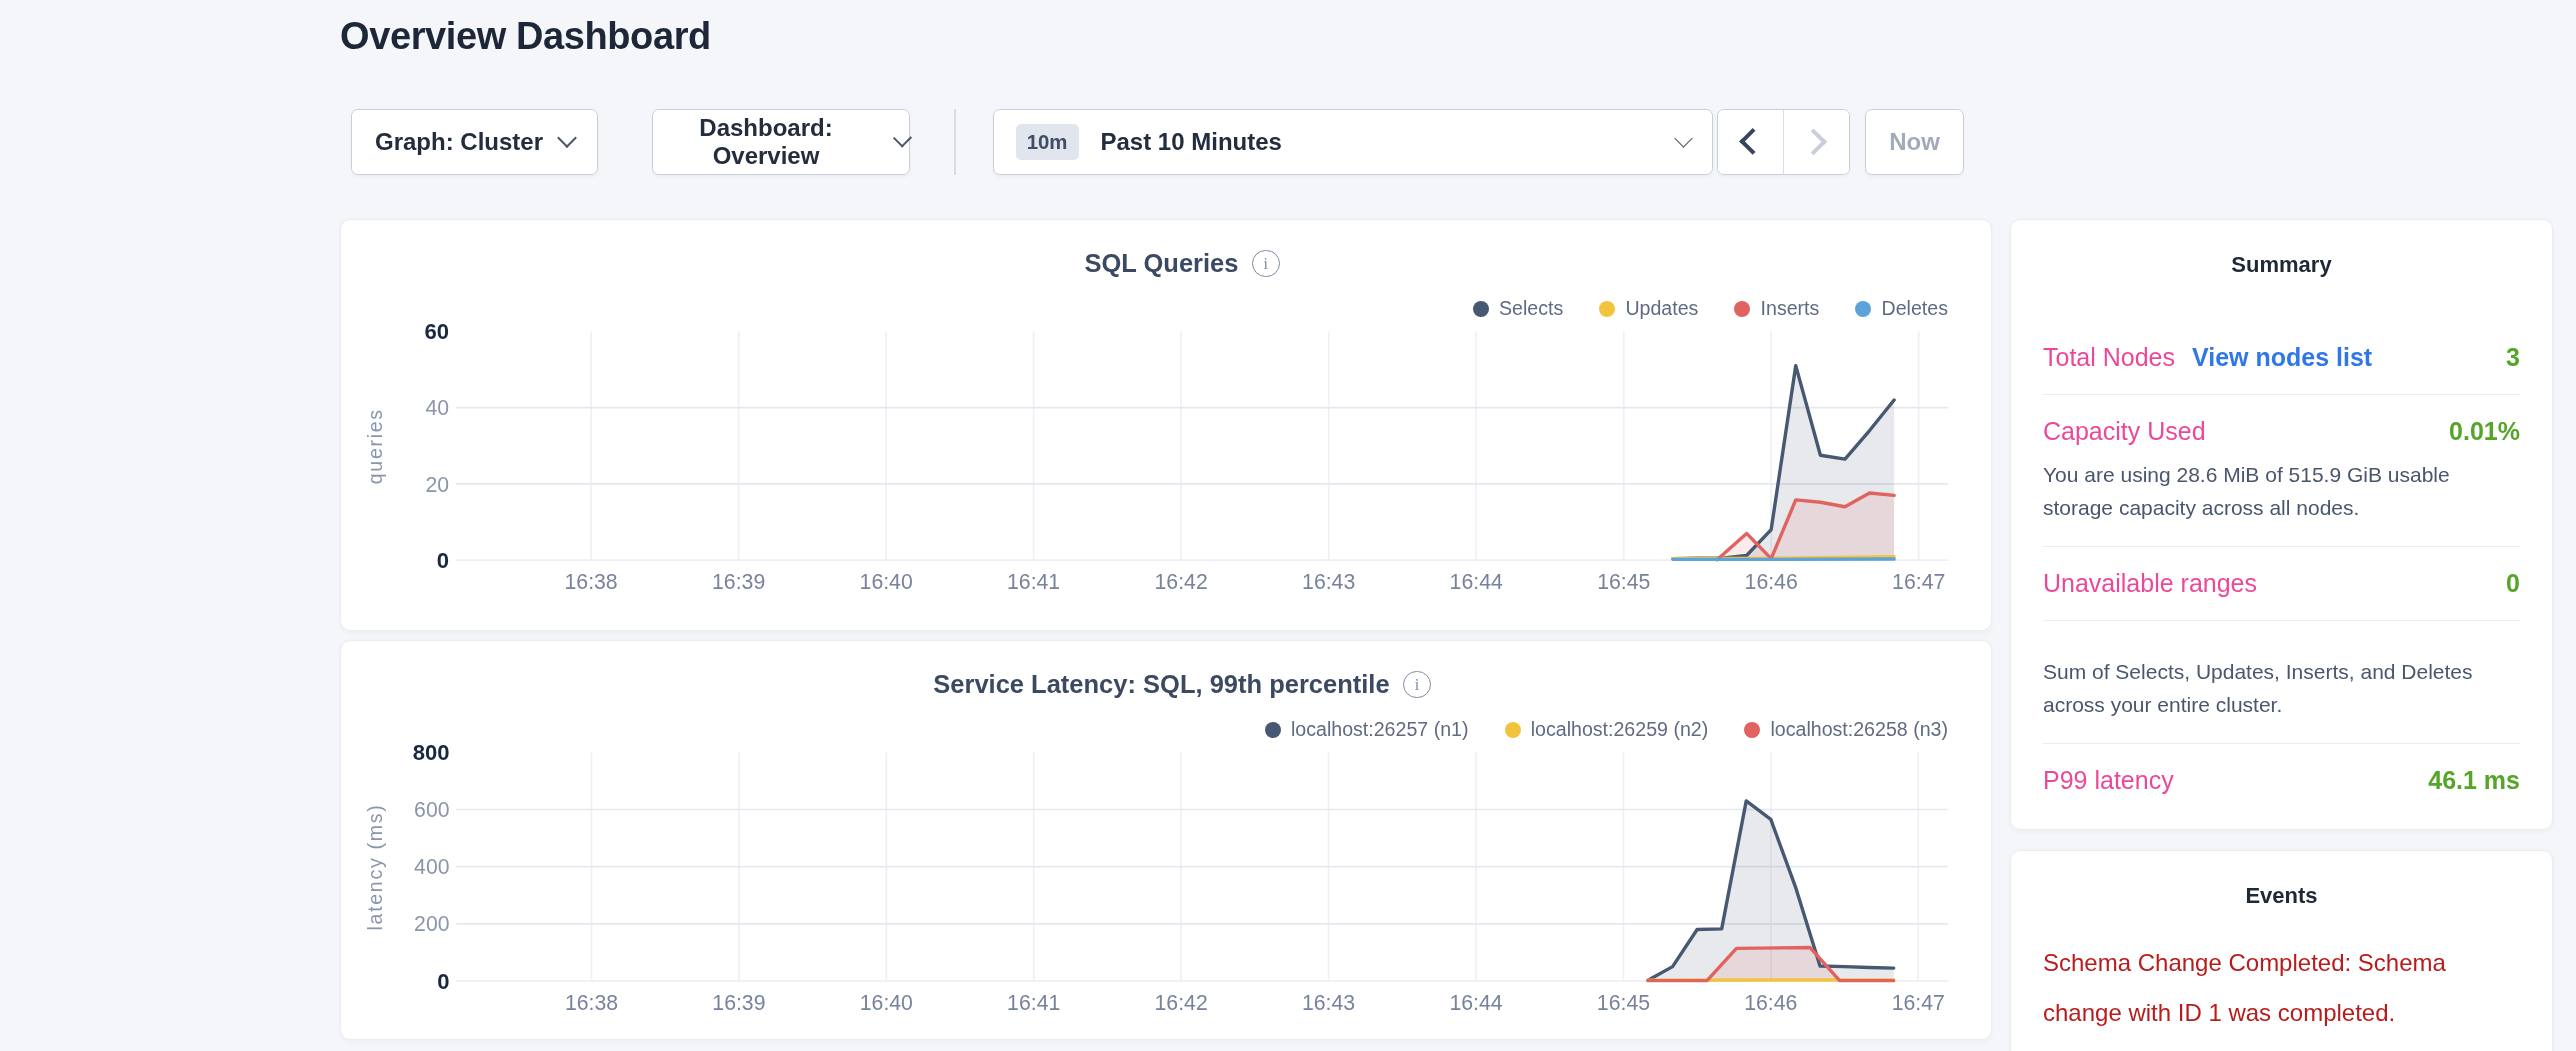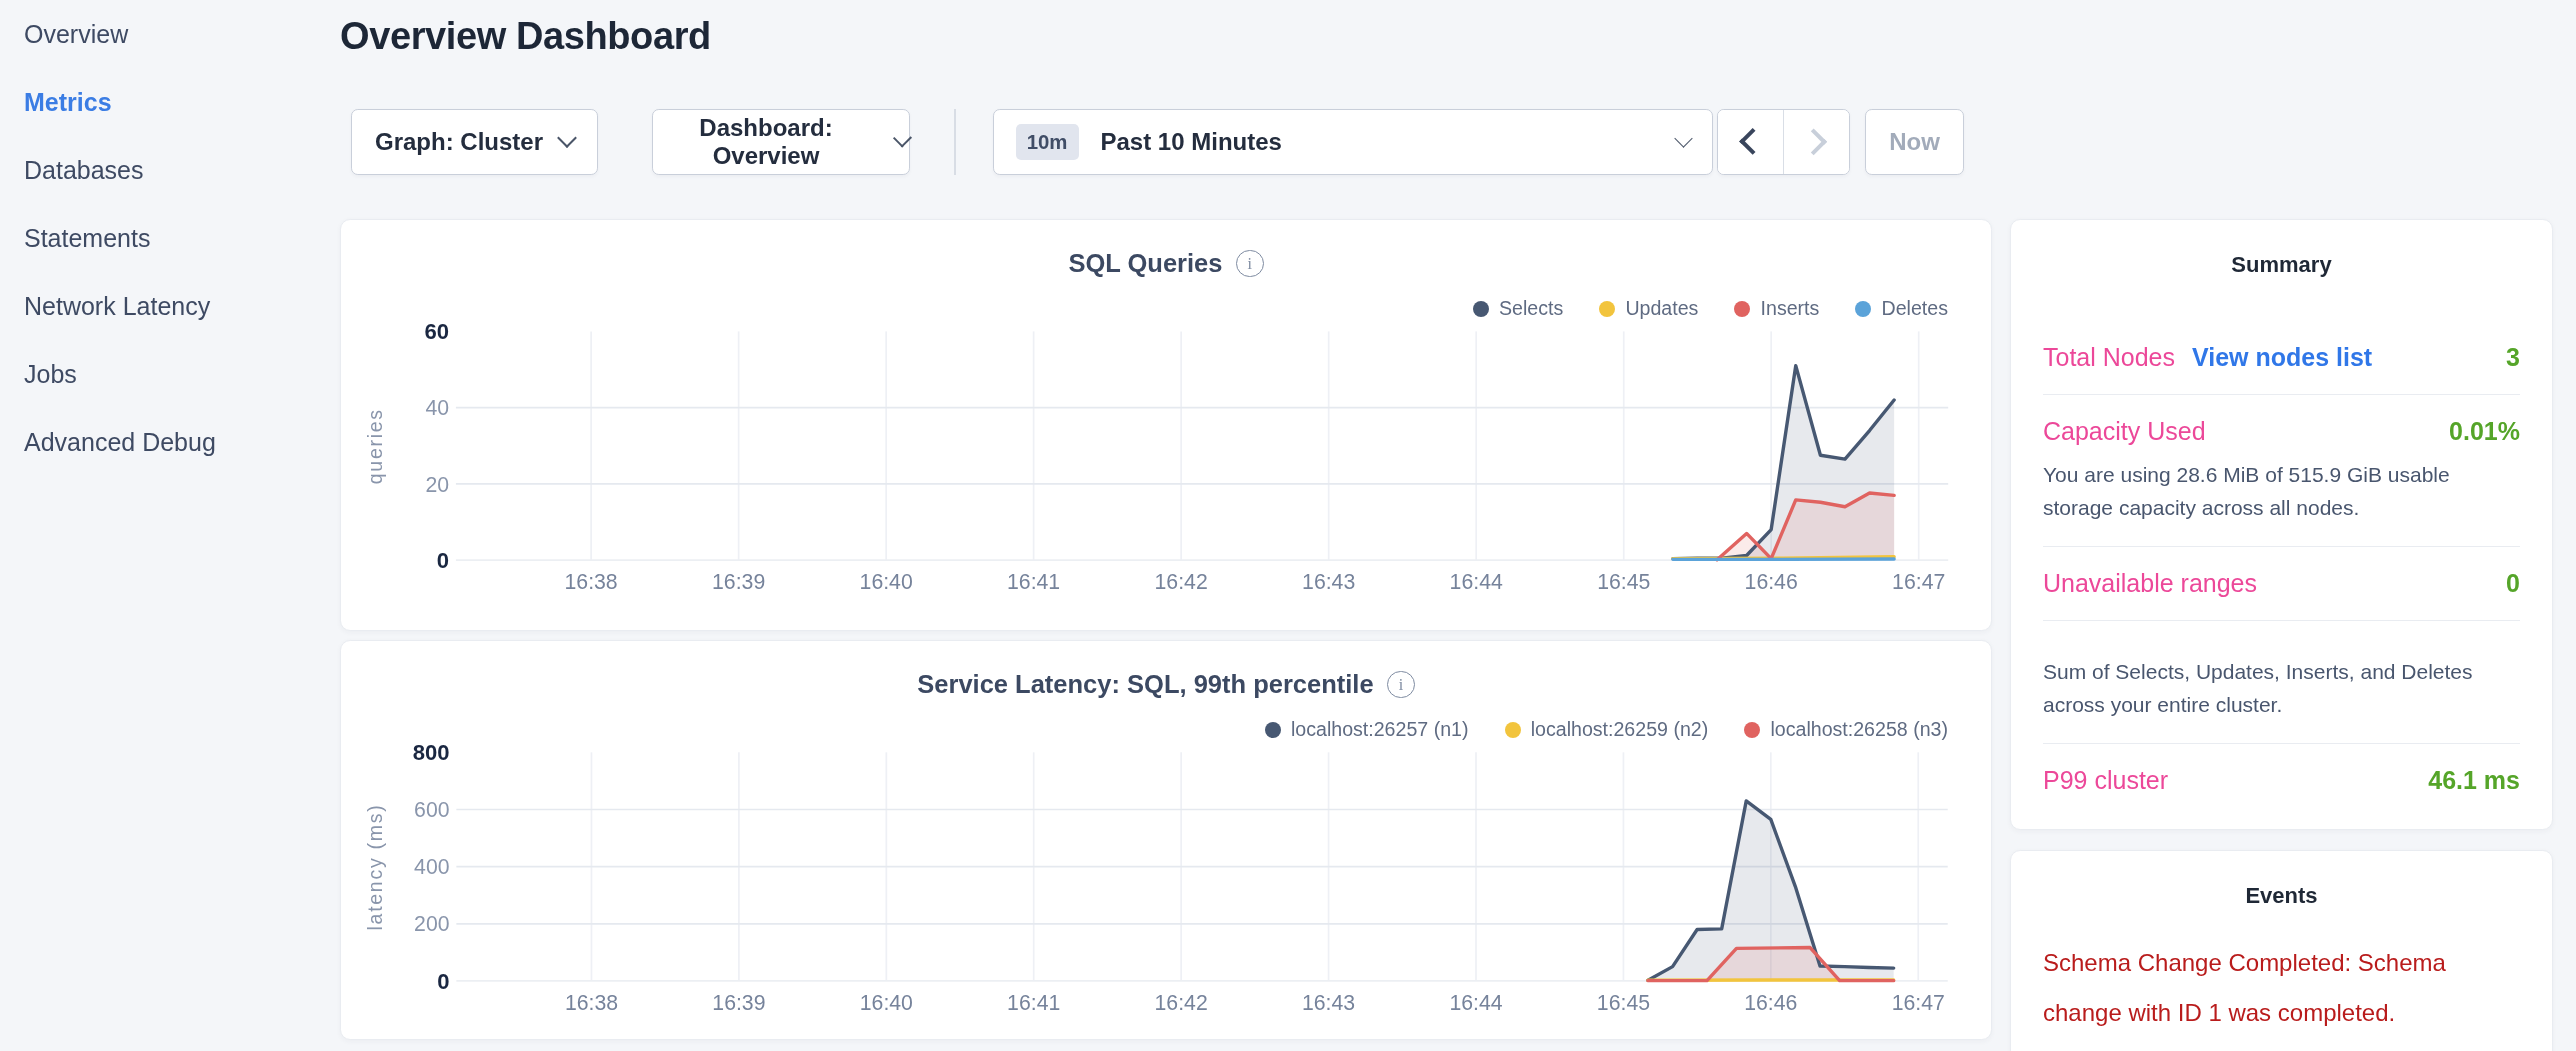--- a/index.html
+++ b/index.html
@@ -46,21 +46,21 @@
   
   .card{position:absolute;background:#fff;border:1.7px solid #e9ecf1;border-radius:10.2px;
         box-shadow:0 1.7px 5.1px rgba(46,58,84,0.04);box-sizing:border-box;}
   .chart-card1{left:340px;top:219px;width:1652px;height:412px;}
   .chart-card2{left:340px;top:640px;width:1652px;height:400px;}
   .summary-card{left:2010px;top:219px;width:543px;height:611px;}
   .events-card{left:2010px;top:850px;width:543px;height:238px;}
 
   
   .chart-svg{position:absolute;left:0;top:0;pointer-events:none;}
-  .chart-head{position:absolute;left:0;top:29px;width:100%;display:flex;align-items:center;
+  .chart-head{position:absolute;left:16px;top:29px;width:100%;display:flex;align-items:center;
               justify-content:center;gap:13.6px;}
   .chart-title{font-size:25.5px;font-weight:700;color:#3c4962;}
   .info-icon{width:25.5px;height:25.5px;border:1.7px solid #7e8ba1;border-radius:50%;display:flex;
              align-items:center;justify-content:center;color:#7e8ba1;font-size:16px;
              font-family:"Liberation Serif",serif;cursor:pointer;}
   .info-icon::after{content:"i";}
   .legend{position:absolute;right:43px;top:77px;display:flex;gap:36px;}
   .legend-item{display:flex;align-items:center;gap:10.2px;cursor:pointer;}
   .legend-dot{width:16px;height:16px;border-radius:50%;}
   .legend-label{font-size:19.6px;color:#5f6b82;}
@@ -77,29 +77,20 @@
   .metric-desc{margin-top:12px;font-size:21px;color:#49566e;line-height:33px;}
   .events-list{margin:29px 32px 0 32px;}
   .event-text{font-size:24px;color:#b91c1c;line-height:50px;}
   .event-time{margin-top:12px;font-size:20.4px;color:#64708a;}
 </style>
 </head>
 <body>
 
 <div id="app">
 
-  <nav class="sidebar" id="sidebar">
-      <div class="nav-item">Overview</div>
-      <div class="nav-item active">Metrics</div>
-      <div class="nav-item">Databases</div>
-      <div class="nav-item">Statements</div>
-      <div class="nav-item">Network Latency</div>
-      <div class="nav-item">Jobs</div>
-      <div class="nav-item">Advanced Debug</div>
-    </nav>
 
   <h1 class="page-title">Overview Dashboard</h1>
 
   <div class="controls">
     <button class="select-box sb1">
       <span>Graph: Cluster</span>
       <span class="chev"></span>
     </button>
     <button class="select-box sb2">
       <span>Dashboard: Overview</span>
@@ -265,21 +256,21 @@
           <div class="metric-line">
             <span class="metric-label">Unavailable ranges</span>
             <span class="metric-value">0</span>
           </div>
         </div>
         <div class="metric">
           <div class="metric-desc">Sum of Selects, Updates, Inserts, and Deletes across your entire cluster.</div>
         </div>
         <div class="metric">
           <div class="metric-line">
-            <span class="metric-label">P99 cluster</span>
+            <span class="metric-label">P99 latency</span>
             <span class="metric-value">46.1 ms</span>
           </div>
         </div>
       </div>
   </aside>
 
   <aside class="card events-card">
     <div class="panel-title">Events</div>
     <div class="events-list" id="events-list">
         <div>

